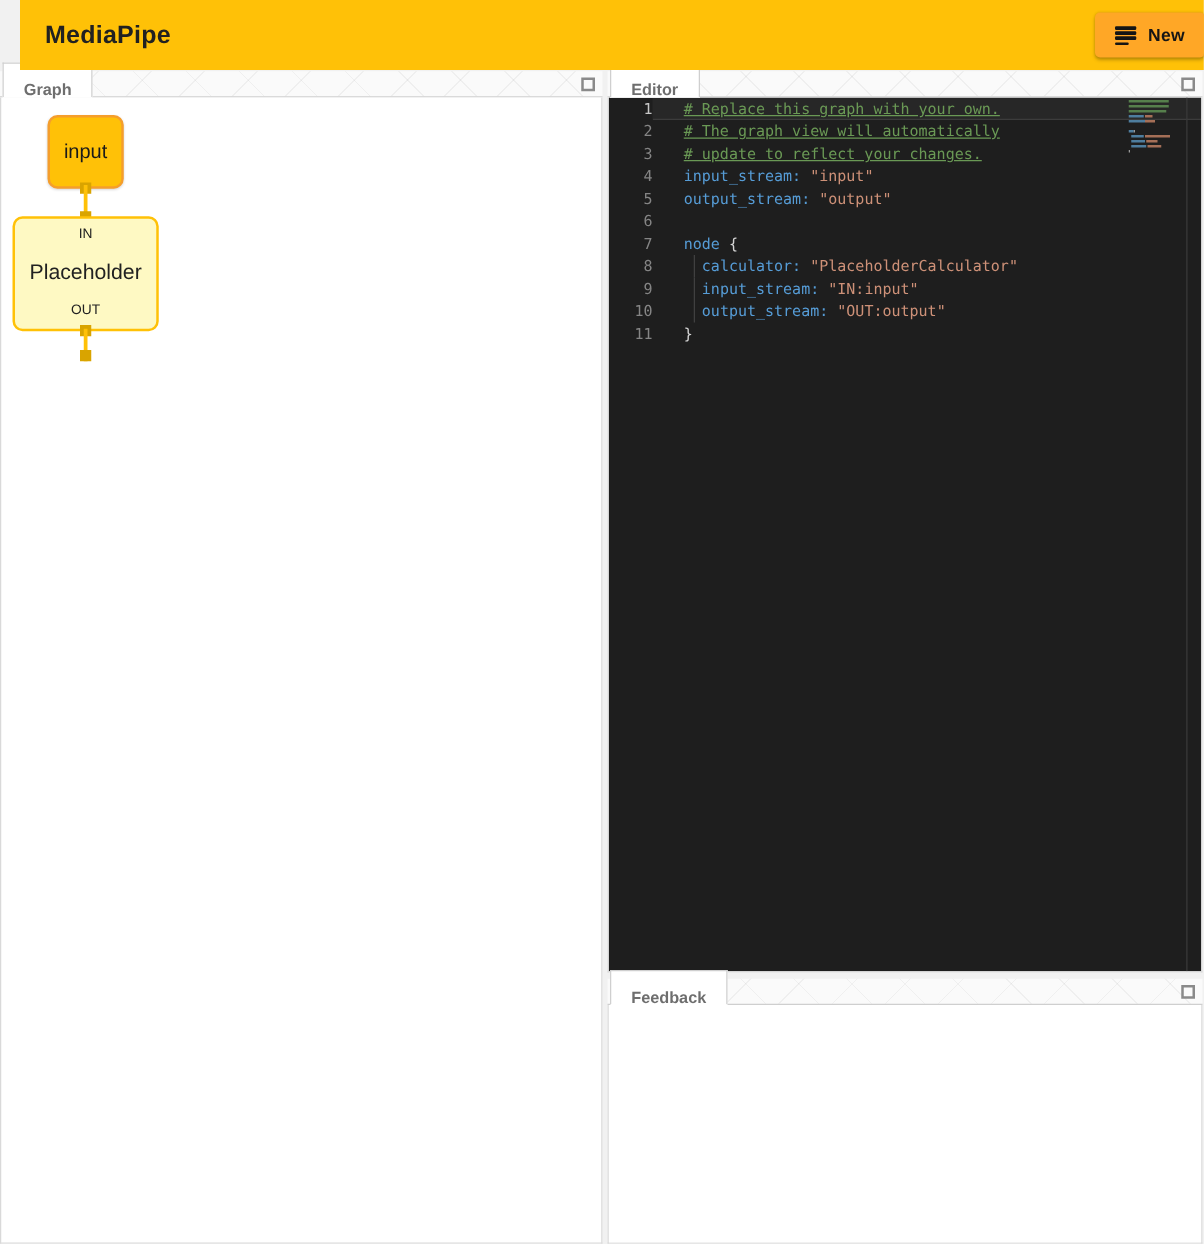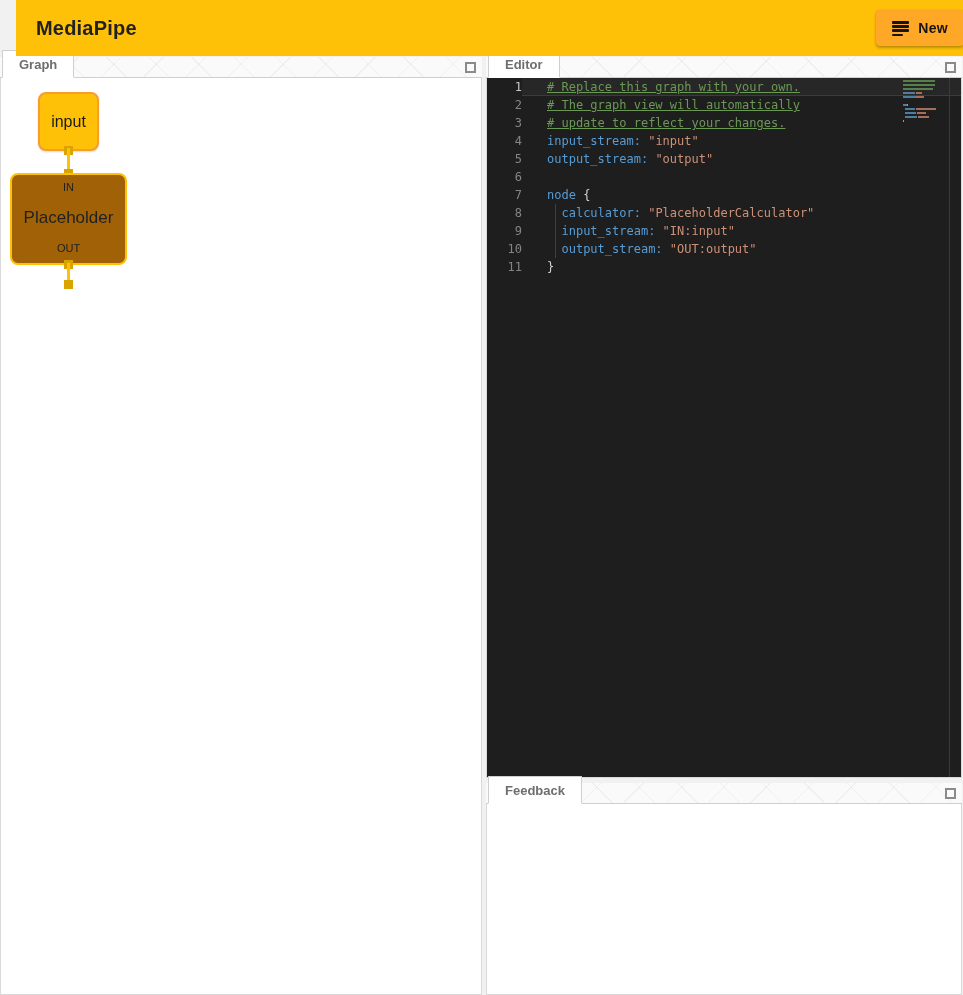--- a/index.html
+++ b/index.html
@@ -44,21 +44,21 @@
       repeating-linear-gradient(-45deg, transparent 0 29px, rgba(0,0,0,0.045) 29px 30px);
     border-bottom: 1px solid #cfcfcf;
     display: flex; align-items: flex-end;
   }
   .lm-tab {
     position: relative; z-index: 2;
     height: 21px; margin-bottom: -1px; margin-left: 2px;
     padding: 13px 16px;
     background: #fff;
     border: 1px solid #cfcfcf; border-bottom: 1px solid #fff;
-    display: flex; align-items: center;
+    display: flex; 
     font-size: 13px; font-weight: 700; color: #6e6e6e;
     cursor: pointer;
   }
   .panel.dark .lm-tab { border-bottom: 1px solid #fff; }
   .lm-max {
     position: absolute; right: 6px; top: 5px; z-index: 3;
     width: 11px; height: 11px;
     border: 2px solid #8a8a8a; background: transparent;
     cursor: pointer;
   }
@@ -83,21 +83,21 @@
   }
   .gnode.stream {
     background: #FFC107; border: 2px solid #F59E2C;
     box-shadow: 0 1px 2px rgba(0,0,0,0.15);
     font-size: 16px; font-weight: 500; color: #1a1a1a;
   }
   #node-input  { left: 37px; top: 14px;  width: 61px; height: 59px; text-align: center; }
   #node-output { left: 32px; top: 207px; width: 71px; height: 66px; }
   #node-calc {
     left: 9px; top: 95px; width: 117px; height: 92px;
-    background: #a16207; border: 2px solid #FFC107;
+    background: #fef9c3; border: 2px solid #FFC107;
     flex-direction: column; justify-content: space-between;
     padding: 6px 0 9px 0;
   }
   #node-calc .port-label { font-size: 11px; color: #212121; }
   #node-calc .calc-label { font-size: 17px; color: #212121; }
   .edge { position: absolute; left: 66px; width: 3px; background: #FFC107; }
   #edge-1 { top: 70px;  height: 28px; }
   #edge-2 { top: 185px; height: 26px; }
   .port { position: absolute; left: 63px; width: 9px; height: 9px; background: #D9A400; }
   #port-in-bot   { top: 68px; }

